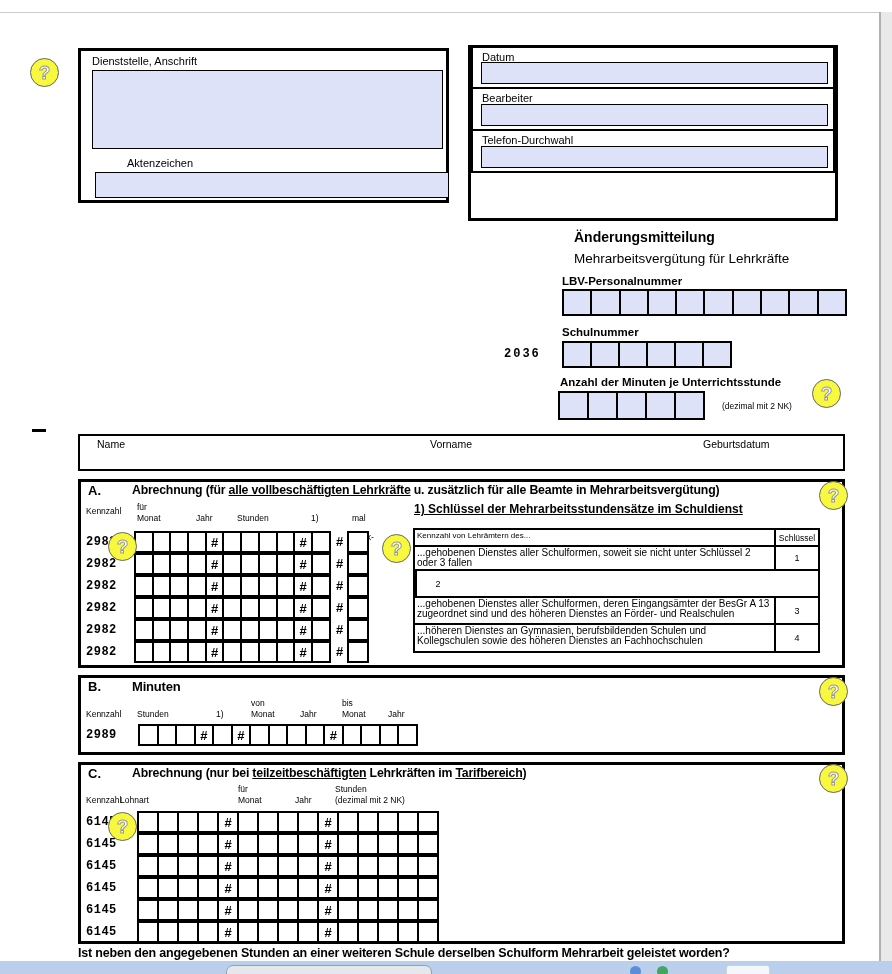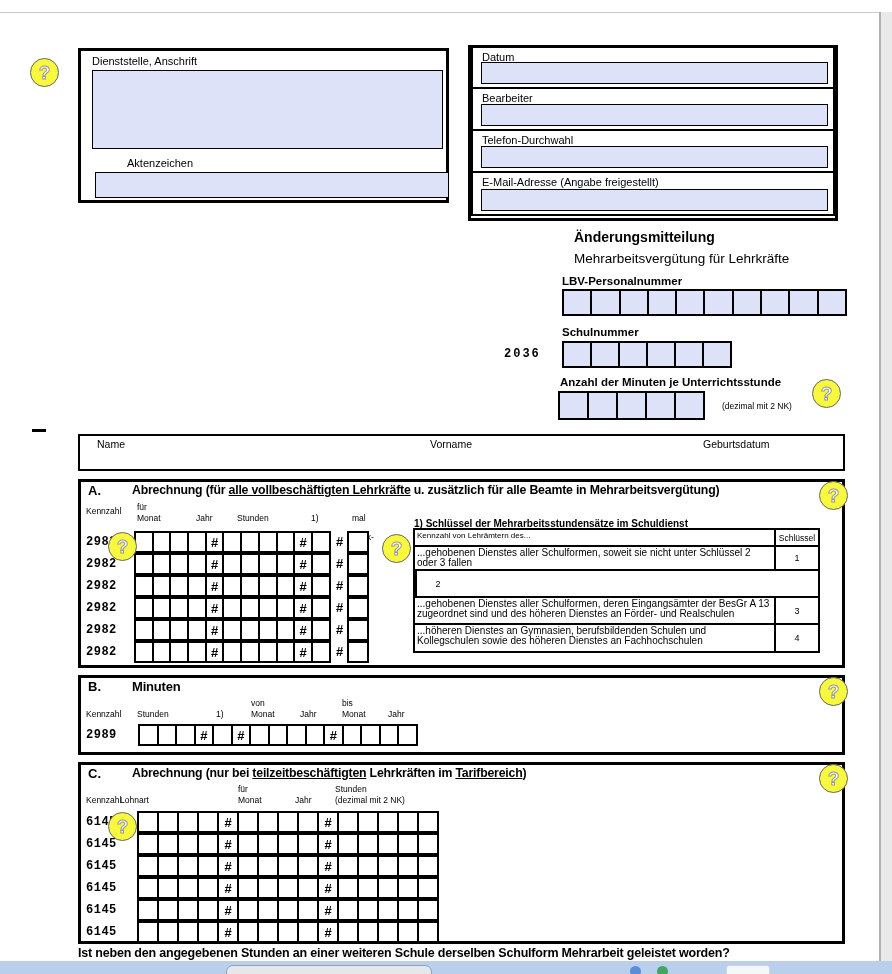--- a/index.html
+++ b/index.html
@@ -65,24 +65,20 @@
     <div class="finput"></div>
   </div>
   <div class="subfield" style="height:44px;">
     <span class="flabel">Bearbeiter</span>
     <div class="finput"></div>
   </div>
   <div class="subfield" style="height:44px;">
     <span class="flabel">Telefon-Durchwahl</span>
     <div class="finput"></div>
   </div>
-  <div class="subfield" style="height:45px;">
-    <span class="flabel">E-Mail-Adresse (Angabe freigestellt)</span>
-    <div class="finput"></div>
-  </div>
 </div>
 
 <span class="lbl bold" style="left:574px;top:229px;font-size:14px;">Änderungsmitteilung</span>
 <span class="lbl" style="left:574px;top:251px;font-size:13.5px;">Mehrarbeitsvergütung für Lehrkräfte</span>
 
 <span class="lbl bold" style="left:562px;top:275px;font-size:11.5px;">LBV-Personalnummer</span>
 <div class="grid" style="left:562px;top:289px;">
     <div class="cell lav" style="width: 30.3px; height: 27px;"></div>
     <div class="cell lav" style="width: 30.3px; height: 27px;"></div>
     <div class="cell lav" style="width: 30.3px; height: 27px;"></div>
@@ -257,21 +253,21 @@
     <div class="cell" style="width: 22px; height: 22px;"></div>
   </div>
 
 <div class="help" style="left:108px;top:532px;">
     <span>?</span>
   </div>
 <div class="help" style="left:382px;top:534px;">
     <span>?</span>
   </div>
 
-<span class="lbl bold u" style="left:414px;top:518px;font-size:10px;">1) Schlüssel der Mehrarbeitsstundensätze im Schuldienst</span>
+<span class="lbl bold u" style="left:414px;top:503px;font-size:12px;">1) Schlüssel der Mehrarbeitsstundensätze im Schuldienst</span>
 <div class="tbl">
   <div class="trow" style="min-height:15px;">
     <div class="ttext" style="font-size:8px;">Kennzahl von Lehrämtern des...</div>
     <div class="tkey" style="font-size:8.5px;">Schlüssel</div>
   </div>
   <div class="trow" style="min-height:16px;">
     <div class="ttext">...gehobenen Dienstes aller Schulformen, soweit sie nicht unter Schlüssel 2 oder 3 fallen</div>
     <div class="tkey">1</div>
   </div>
   <div class="trow" style="min-height:27px;">

